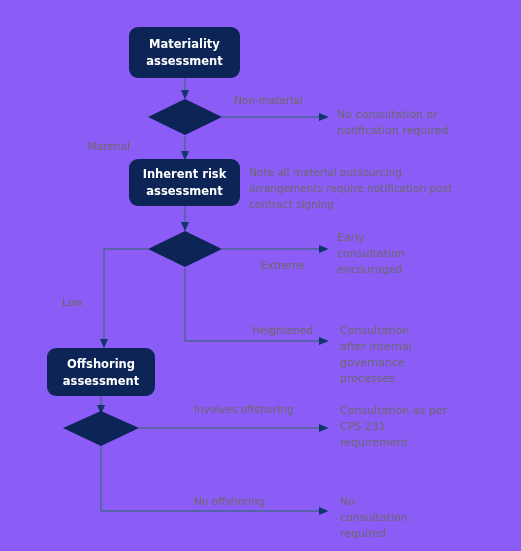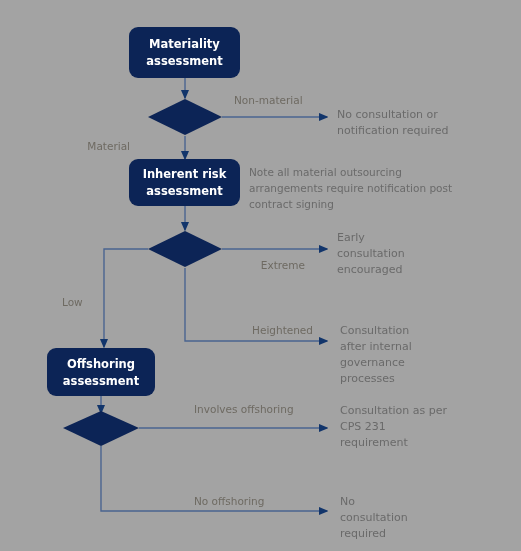--- a/index.html
+++ b/index.html
@@ -10,21 +10,21 @@
   body {
     width: 521px;
     height: 551px;
     font-family: "DejaVu Sans", sans-serif;
     overflow: hidden;
   }
   #flowchart-root {
     position: relative;
     width: 521px;
     height: 551px;
-    background: #a3a3a3;
+    background: #8b5cf6;
   }
   svg.flow {
     position: absolute;
     top: 0;
     left: 0;
     width: 521px;
     height: 551px;
     display: block;
   }
   .node-box-rect {

